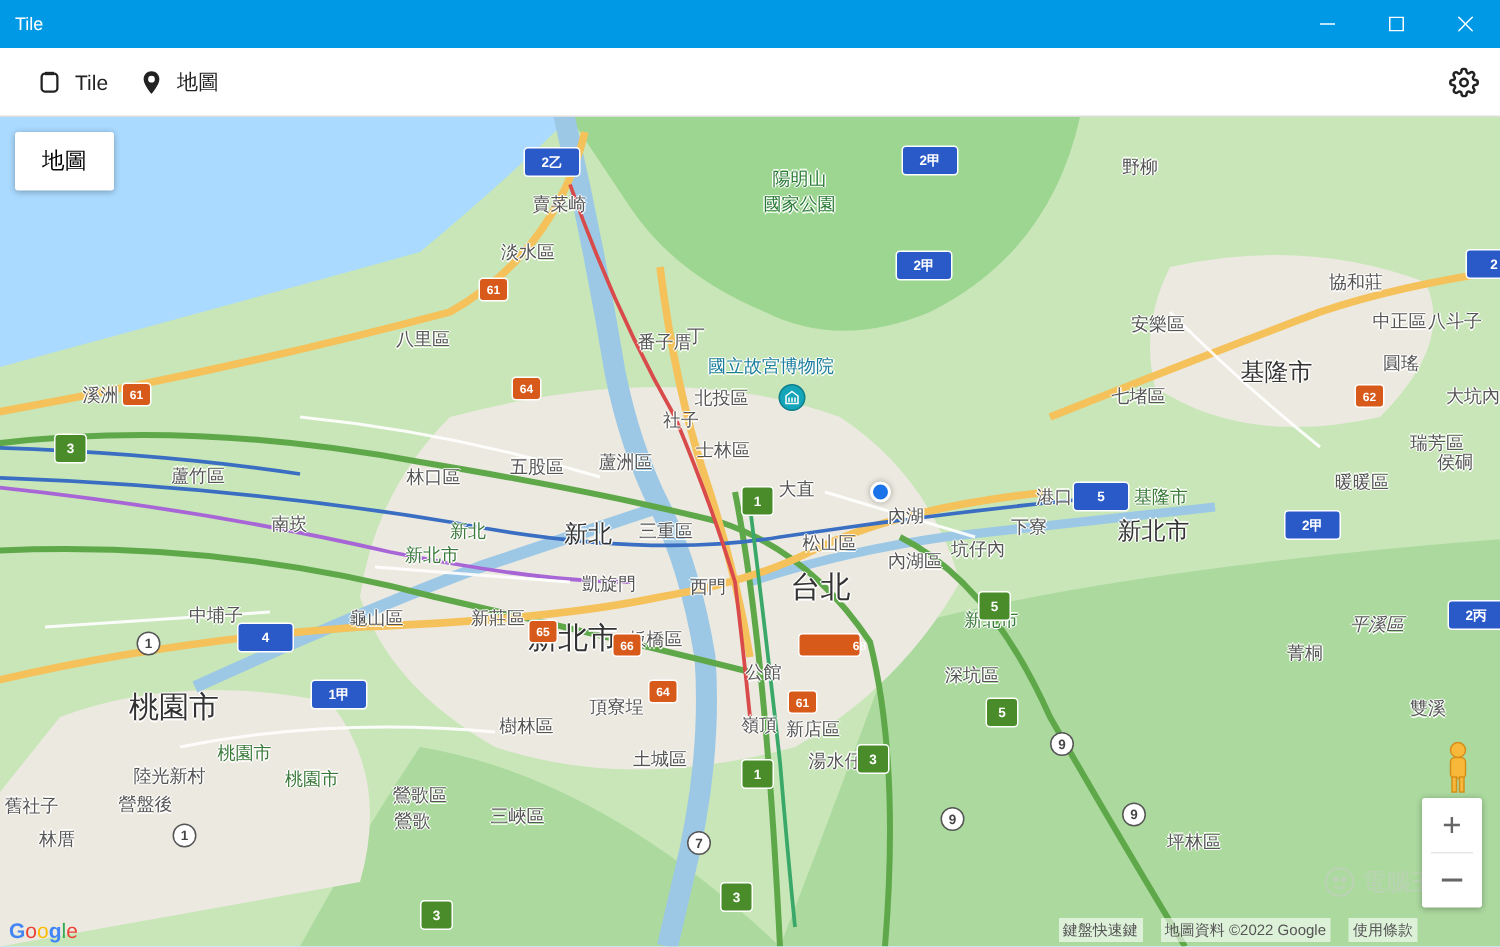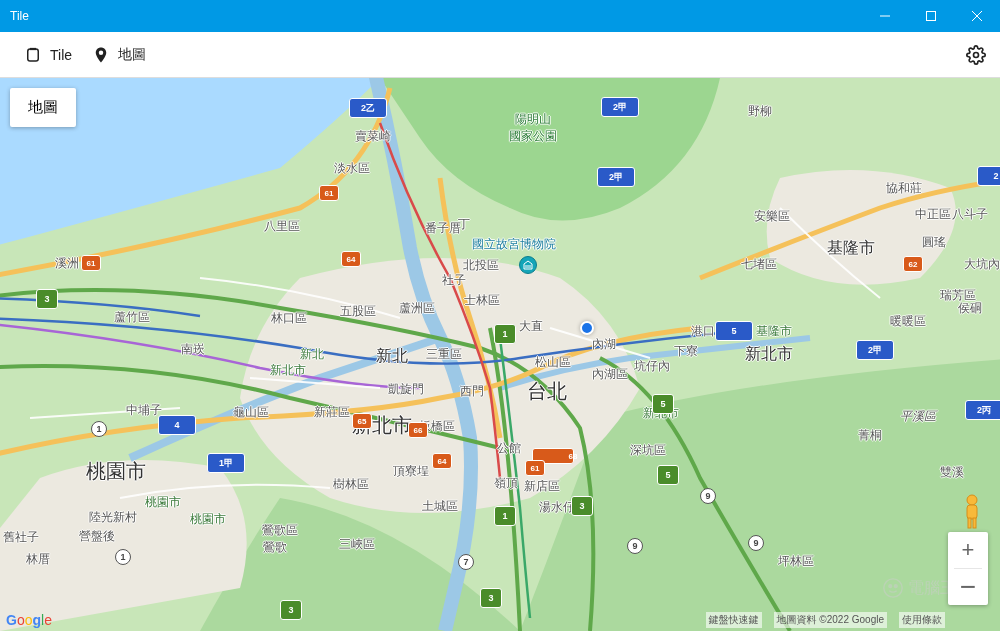--- a/index.html
+++ b/index.html
@@ -211,21 +211,21 @@
       <div class="mlabel" style="left: 463px; top: 179px;">北投區</div>
       <div class="mlabel" style="left: 464px; top: 214px;">士林區</div>
       <div class="mlabel" style="left: 426px; top: 268px;">三重區</div>
       <div class="mlabel" style="left: 535px; top: 276px;">松山區</div>
       <div class="mlabel" style="left: 314px; top: 326px;">新莊區</div>
       <div class="mlabel" style="left: 233px; top: 326px;">龜山區</div>
       <div class="mlabel" style="left: 419px; top: 340px;">板橋區</div>
       <div class="mlabel" style="left: 524px; top: 400px;">新店區</div>
       <div class="mlabel" style="left: 422px; top: 420px;">土城區</div>
       <div class="mlabel" style="left: 333px; top: 398px;">樹林區</div>
-      <div class="mlabel" style="left: 327px; top: 458px; margin-left: 12px;">三峽區</div>
+      <div class="mlabel" style="left: 327px; top: 458px;">三峽區</div>
       <div class="mlabel" style="left: 262px; top: 444px;">鶯歌區</div>
       <div class="mlabel" style="left: 580px; top: 258px; margin-left: 12px;">內湖</div>
       <div class="mlabel" style="left: 592px; top: 288px;">內湖區</div>
       <div class="mlabel" style="left: 741px; top: 178px;">七堵區</div>
       <div class="mlabel" style="left: 754px; top: 130px;">安樂區</div>
       <div class="mlabel" style="left: 915px; top: 128px;">中正區</div>
       <div class="mlabel" style="left: 890px; top: 235px;">暖暖區</div>
       <div class="mlabel" style="left: 940px; top: 209px;">瑞芳區</div>
       <div class="mlabel" style="left: 900px; top: 330px; font-style: italic;">平溪區</div>
       <div class="mlabel" style="left: 778px; top: 475px;">坪林區</div>
@@ -277,21 +277,21 @@
       <div class="shield prov" style="left: 856px; top: 262px;">2甲</div>
       <div class="shield prov" style="left: 207px; top: 375px;">1甲</div>
       <div class="shield prov" style="left: 158px; top: 337px;">4</div>
       <div class="shield prov" style="left: 715px; top: 243px;">5</div>
       <div class="shield exp" style="left: 81px; top: 177px;">61</div>
       <div class="shield exp" style="left: 319px; top: 107px;">61</div>
       <div class="shield exp" style="left: 341px; top: 173px;">64</div>
       <div class="shield exp" style="left: 352px; top: 335px;">65</div>
       <div class="shield exp" style="left: 432px; top: 375px;">64</div>
       <div class="shield exp" style="left: 903px; top: 178px;">62</div>
-      <div class="shield exp" style="left: 532px; top: 370px; padding-left: 40px;">68</div>
+      <div class="shield exp" style="left: 532px; top: 344px; padding-left: 40px;">68</div>
       <div class="shield exp" style="left: 525px; top: 382px;">61</div>
       <div class="shield exp" style="left: 408px; top: 344px;">66</div>
       <div class="shield cty" style="left: 91px; top: 343px;">1</div>
       <div class="shield cty" style="left: 627px; top: 460px;">9</div>
       <div class="shield cty" style="left: 700px; top: 410px;">9</div>
       <div class="shield cty" style="left: 748px; top: 457px;">9</div>
       <div class="shield cty" style="left: 458px; top: 476px;">7</div>
       <div class="shield cty" style="left: 115px; top: 471px;">1</div>
     </div>
 

